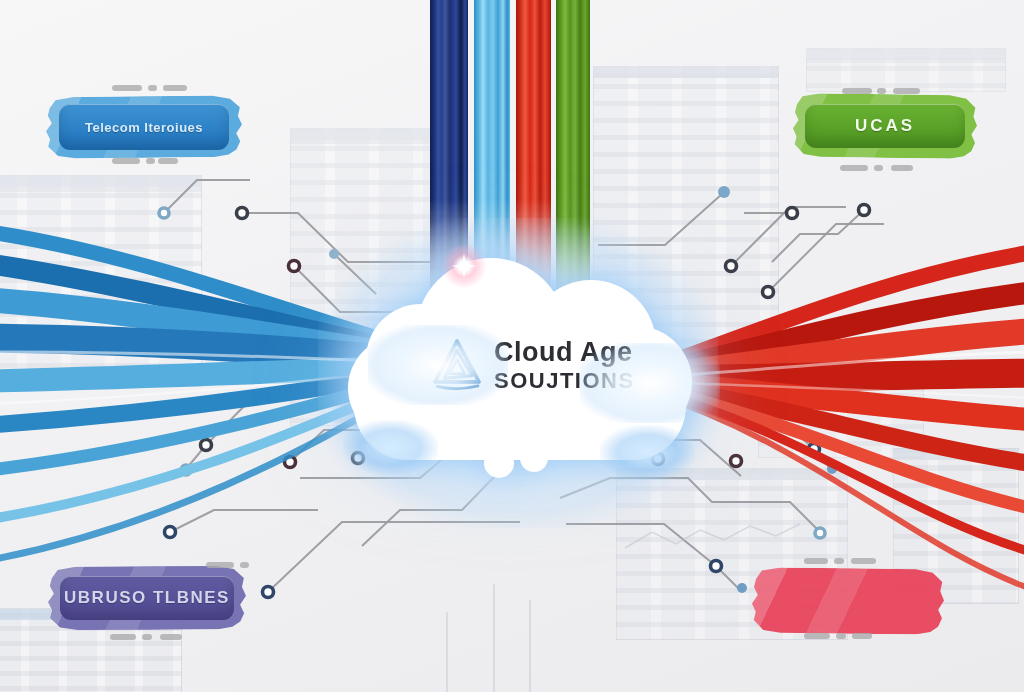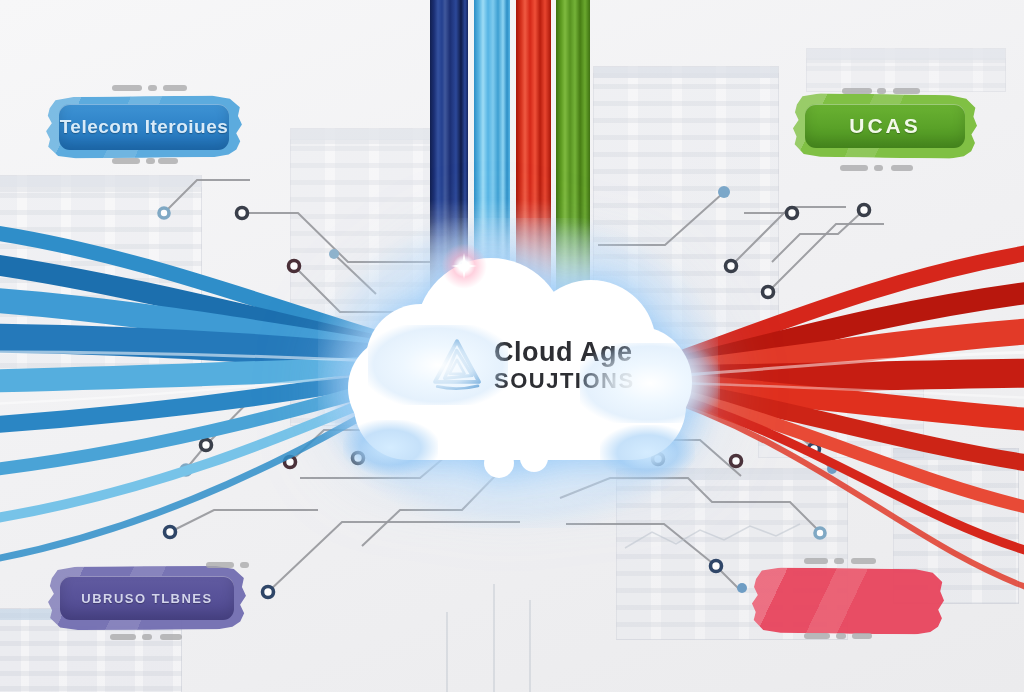--- a/index.html
+++ b/index.html
@@ -73,33 +73,33 @@
     clip-path:polygon(2% 18%,1% 30%,3% 42%,0% 55%,2% 68%,1% 80%,6% 95%,15% 99%,85% 100%,93% 96%,97% 88%,99% 75%,97% 62%,100% 48%,98% 34%,99% 20%,94% 6%,85% 1%,15% 0%,5% 5%);
     background-image:linear-gradient(115deg,rgba(255,255,255,.2) 0 16%,transparent 16% 38%,rgba(255,255,255,.12) 38% 52%,transparent 52%);}
   .badge-inner{position:absolute;display:flex;align-items:center;justify-content:center;
     border-radius:11px;box-shadow:inset 0 1px 0 rgba(255,255,255,.35),inset 0 -7px 14px rgba(0,0,0,.14);}
   .badge-label{font-weight:bold;text-shadow:0 1px 1px rgba(0,0,0,.28);white-space:nowrap;}
 
   .badge-tl{left:46px;top:96px;width:196px;height:62px;}
   .badge-tl .badge-outer{background-color:var(--badge-blue-outer,#57a9dd);transform:rotate(-.7deg);}
   .badge-tl .badge-inner{left:13px;top:8px;width:170px;height:46px;
     background:linear-gradient(180deg,#3e93d4,var(--badge-blue,#1f72bb));}
-  .badge-tl .badge-label{color:#d8ebf9;font-size:19px;letter-spacing:.5px;}
+  .badge-tl .badge-label{color:#d8ebf9;font-size:13px;letter-spacing:.5px;}
 
   .badge-tr{left:793px;top:94px;width:184px;height:64px;}
   .badge-tr .badge-outer{background-color:var(--badge-green-outer,#7cbe3e);transform:rotate(.6deg);}
   .badge-tr .badge-inner{left:12px;top:10px;width:160px;height:44px;
     background:linear-gradient(180deg,#6ab232,var(--badge-green,#4c9420));}
-  .badge-tr .badge-label{color:#f2fae9;font-size:21px;letter-spacing:3px;}
+  .badge-tr .badge-label{color:#f2fae9;font-size:17px;letter-spacing:3px;}
 
   .badge-bl{left:48px;top:566px;width:198px;height:64px;}
   .badge-bl .badge-outer{background-color:var(--badge-purple-outer,#7470b2);transform:rotate(-.5deg);}
   .badge-bl .badge-inner{left:12px;top:10px;width:174px;height:44px;
     background:linear-gradient(180deg,#615ba1,var(--badge-purple,#4e4890));}
-  .badge-bl .badge-label{color:#d3d5ec;font-size:13px;letter-spacing:1.5px;}
+  .badge-bl .badge-label{color:#d3d5ec;font-size:17px;letter-spacing:1.5px;}
 
   .badge-br{left:752px;top:568px;width:192px;height:66px;}
   .badge-br .badge-outer{background-color:var(--badge-red-outer,#e8485f);transform:rotate(.5deg);}
   .badge-br .badge-inner{left:12px;top:11px;width:168px;height:44px;
     background:linear-gradient(180deg,#cb3b58,var(--badge-red,#b02c4a));}
   .badge-br .badge-label{color:#f4cdd8;font-size:15px;letter-spacing:.3px;}
 
   
   .pill{position:absolute;height:6px;border-radius:3px;background:#ababad;opacity:.8;z-index:7;}
 </style>

